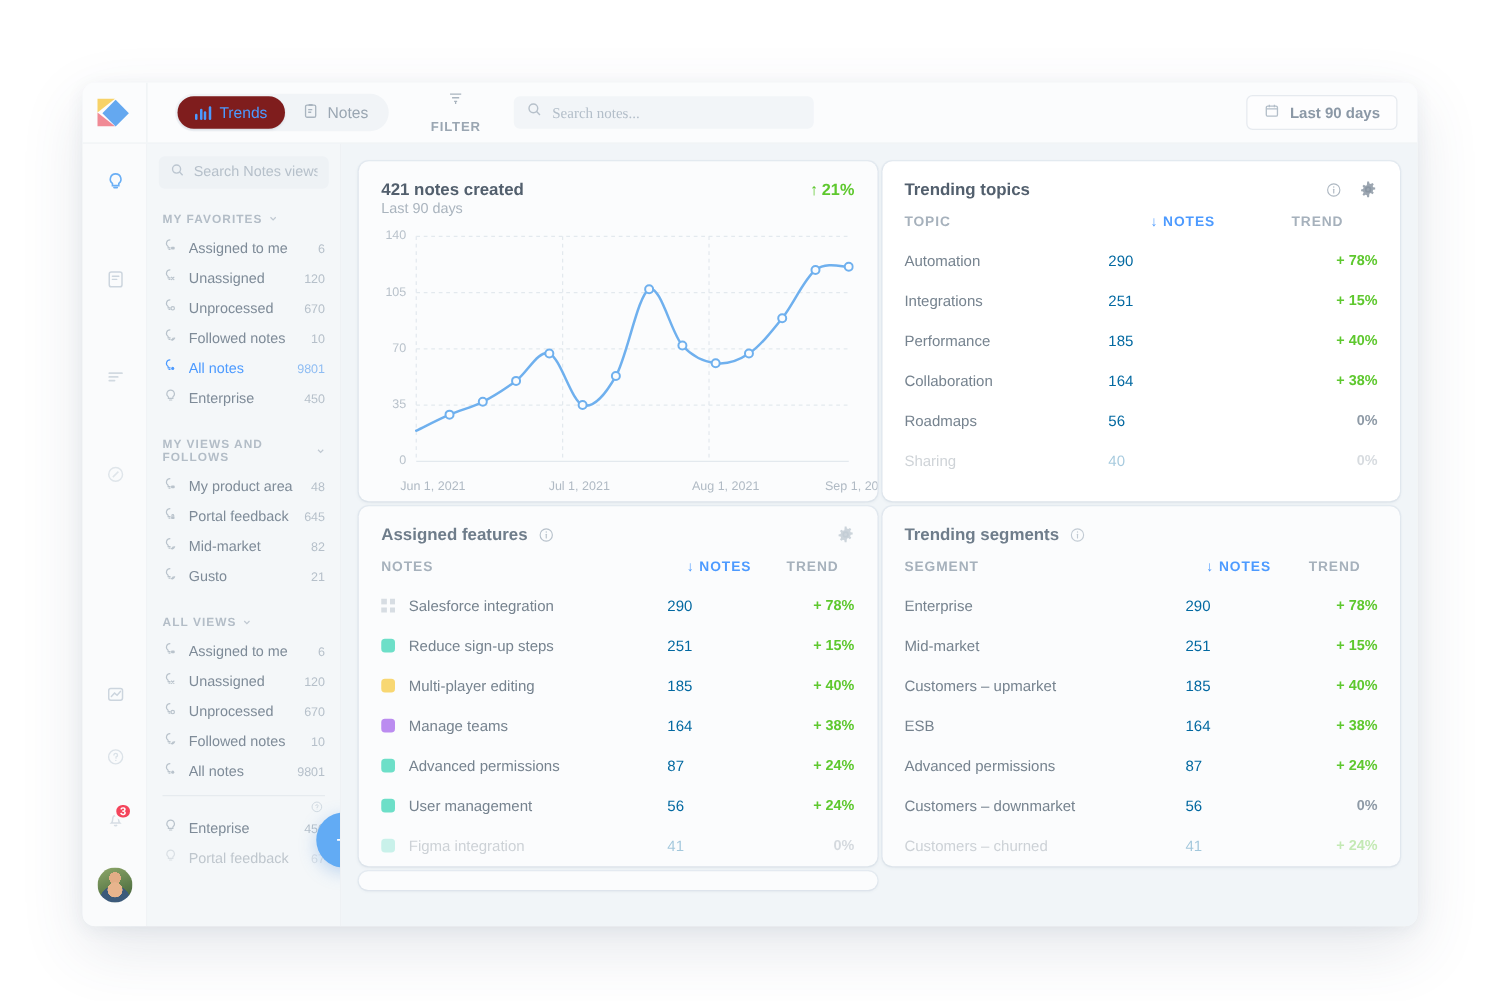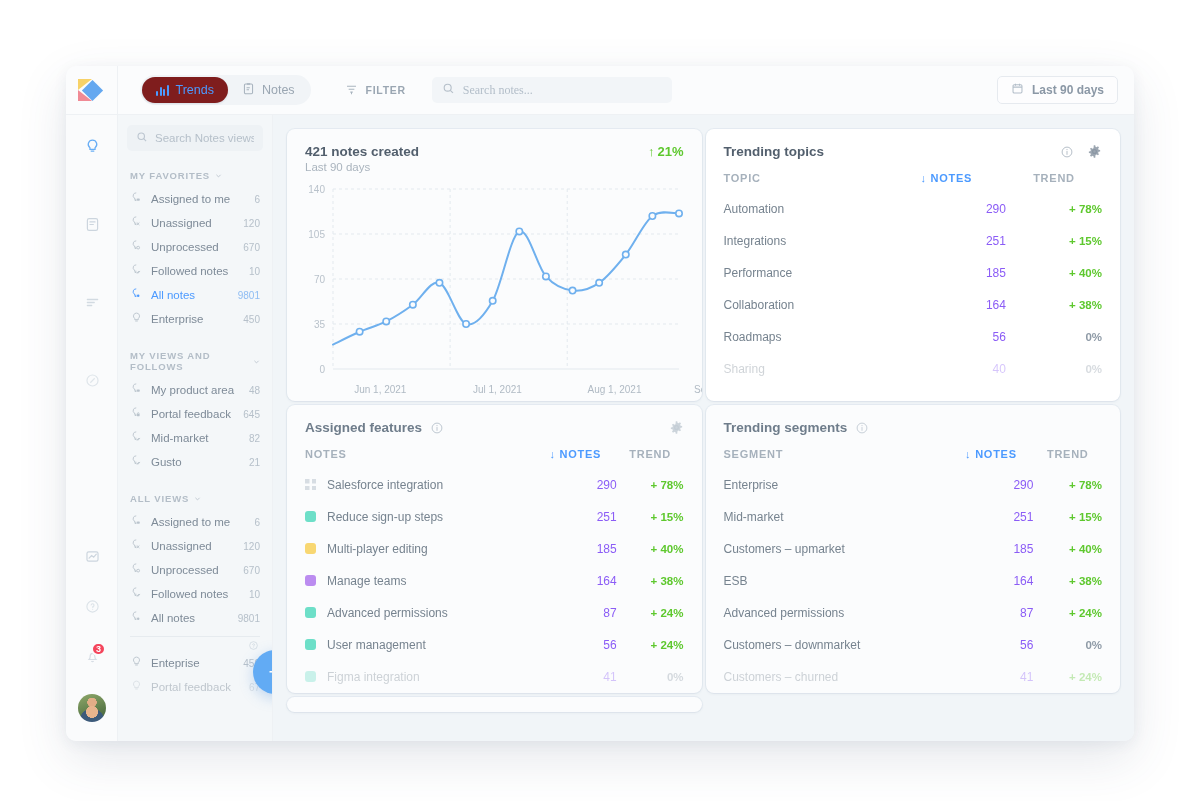--- a/index.html
+++ b/index.html
@@ -69,21 +69,21 @@
   .tab.active {
     background: #7f1d1d; color: #4c9aff;
     box-shadow: 0 1px 2px rgba(40,60,90,.12);
   }
   .tab .ico { display: flex; align-items: flex-end; gap: 1.5px; height: 11px; }
   .tab .ico b { display: block; width: 2px; background: currentColor; border-radius: 1px; }
 
   #filter-btn {
     margin-left: 34px; display: flex; align-items: center; gap: 8px;
     font-size: 10.5px; font-weight: bold; letter-spacing: .7px;
-    color: #9aa6b2; cursor: pointer;
+    color: #9aa6b2; cursor: pointer; flex-direction: column;
   }
   #search-box {
     margin-left: 26px; width: 240px; height: 26px;
     background: #f2f5f8; border-radius: 5px;
     display: flex; align-items: center; gap: 8px; padding: 0 10px;
   }
   #search-box input {
     border: 0; background: transparent; outline: none;
     font-family: Liberation Serif, serif; font-size: 12px; color: #7d8c9a; width: 100%;
   }
@@ -208,36 +208,36 @@
     margin-left: auto; font-size: 13px; font-weight: bold; color: #5ec82e;
     display: flex; align-items: center; gap: 3px;
   }
   #chart-wrap { position: relative; height: 212px; margin: 10px 14px 6px 6px; }
   .ytick {
     position: absolute; left: 0; width: 32px; text-align: right;
     font-size: 10px; color: #b9c2cb; transform: translateY(-50%);
   }
   .xtick {
     position: absolute; bottom: 0; font-size: 10px; color: #b0bac4;
-    transform: translateX(-50%); white-space: nowrap; margin-left: 34px;
+    transform: translateX(-50%); white-space: nowrap;
   }
 
   
   table { width: 100%; border-collapse: collapse; }
   th {
     font-size: 11px; font-weight: bold; letter-spacing: .75px;
     color: #a6b1bc; text-align: left; padding: 13px 0 9px;
   }
   th.num, th.trend { text-align: center; }
   th.sorted { color: #4c9aff; }
   td {
     font-size: 12px; color: #76838f;
     padding: 9px 0; vertical-align: middle;
   }
-  td.num { text-align: right; color: #8b5cf6; }
+  td.num { text-align: left; color: #0369a1; }
   td.trend { text-align: right; font-weight: bold; font-size: 11.5px; color: #5ec82e; }
   td.trend.zero { color: #8e9aa6; }
   .tbl-pad { padding: 0 18px; }
   .swatch {
     display: inline-block; width: 11px; height: 11px;
     border-radius: 3px; margin-right: 11px; vertical-align: -1px;
   }
   .swatch.grid {
     background:
       linear-gradient(#d7dde3,#d7dde3) 0 0/4.5px 4.5px no-repeat,

